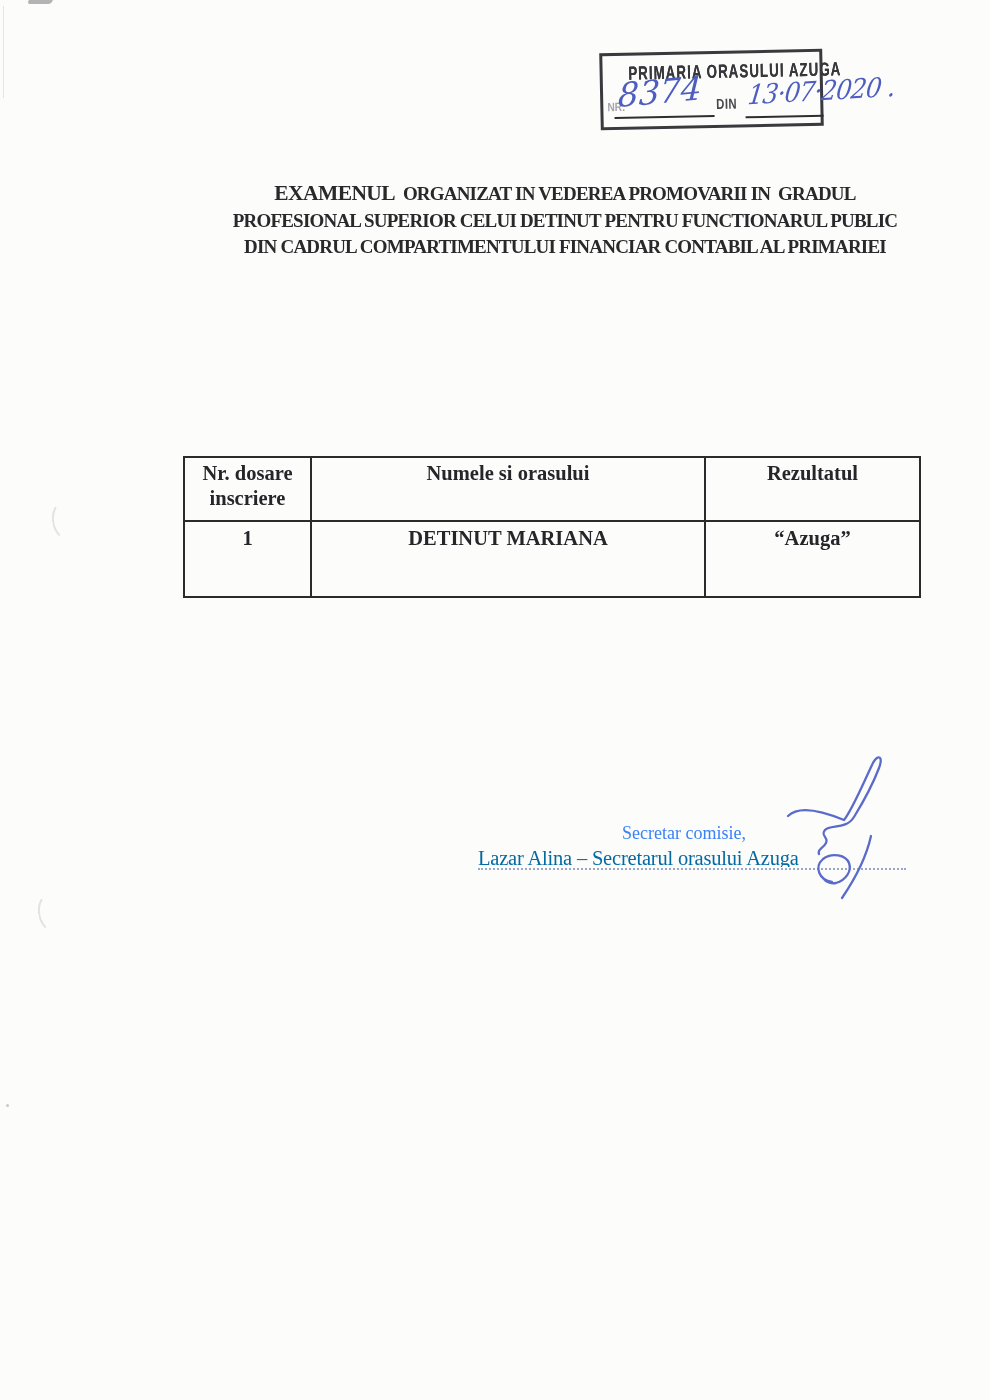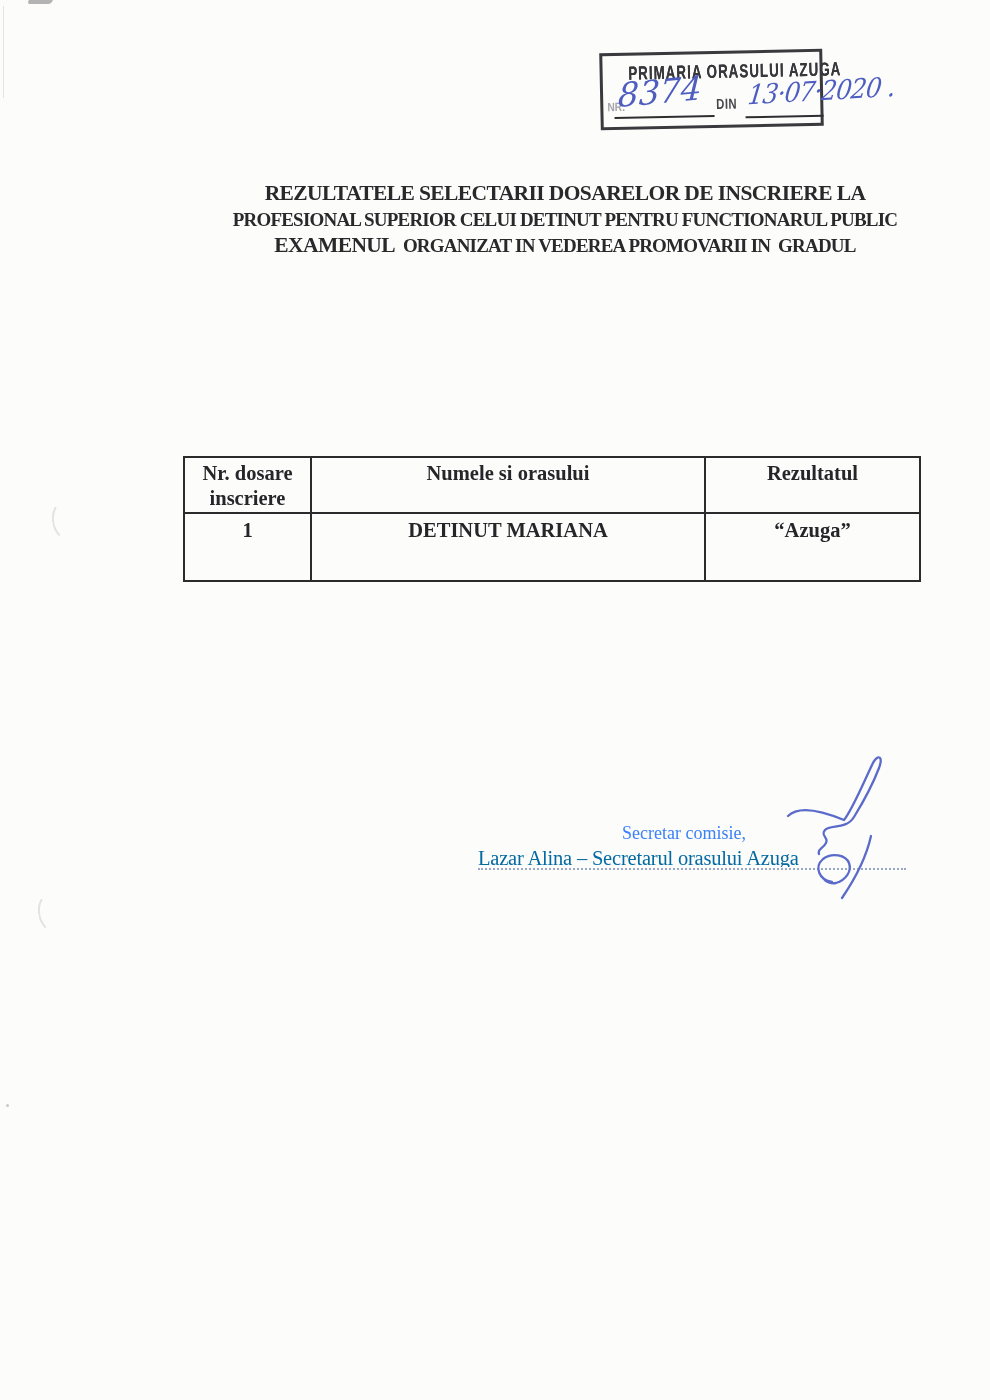--- a/index.html
+++ b/index.html
@@ -49,21 +49,21 @@
   .title { position:absolute; left:140px; top:181px; width:850px; text-align:center;
     font-weight:bold; color:#29292c; }
   .t-line { line-height:25.8px; white-space:pre; }
   .t-big { font-size:21.5px; letter-spacing:-0.6px; }
   .t-small { font-size:19px; letter-spacing:-0.8px; }
 
   
   table.results { position:absolute; left:183px; top:456px; border-collapse:collapse;
     table-layout:fixed; }
   table.results th, table.results td { border:2.5px solid #2b2b2d; vertical-align:top;
-    text-align:center; font-weight:bold; padding:0; color:#26262a; }
+    text-align:center; font-weight:bold; padding:8px; color:#26262a; }
   table.results th { font-size:20.5px; height:51px; padding-top:3px; line-height:25px; }
   table.results td { font-size:20.5px; height:61px; padding-top:5px; }
 
   
   .sig-role { position:absolute; left:622px; top:823px; font-size:18px; color:#3b82f6; }
   .dotted-line { position:absolute; left:478px; top:850px; width:428px; height:18px;
     border-bottom:2px dotted #9aa7c9; }
   .sig-name-clip { position:absolute; left:478px; top:847px; height:20px; overflow:hidden;
     font-size:20.5px; letter-spacing:-0.2px; white-space:nowrap; color:#0369a1; }
   svg.signature { position:absolute; left:768px; top:748px; width:148px; height:152px; }
@@ -85,23 +85,23 @@
     <div class="stamp-org"><span>PRIMARIA ORASULUI AZUGA</span></div>
     <div class="stamp-nr-label">NR.</div>
     <div class="stamp-underline u1"></div>
     <div class="stamp-din"><span>DIN</span></div>
     <div class="stamp-underline u2"></div>
     <div class="hw hw-nr">8374</div>
     <div class="hw hw-date">13·07·2020 .</div>
   </div>
 
   <div class="title">
-    <div class="t-line t-big">REZULTATELE SELECTARII DOSARELOR DE INSCRIERE LA</div>
+    <div class="t-line"><span class="t-big">EXAMENUL</span><span class="t-small">  ORGANIZAT IN VEDEREA PROMOVARII IN  GRADUL</span></div>
     <div class="t-line t-small">PROFESIONAL SUPERIOR CELUI DETINUT PENTRU FUNCTIONARUL PUBLIC</div>
-    <div class="t-line"><span class="t-big">EXAMENUL</span><span class="t-small">  ORGANIZAT IN VEDEREA PROMOVARII IN  GRADUL</span></div>
+    <div class="t-line t-small">DIN CADRUL COMPARTIMENTULUI FINANCIAR CONTABIL AL PRIMARIEI</div>
   </div>
 
   <table class="results">
     <colgroup>
       <col style="width:127px">
         <col style="width:394px">
         <col style="width:215px">
     </colgroup>
     <thead>
       <tr>

